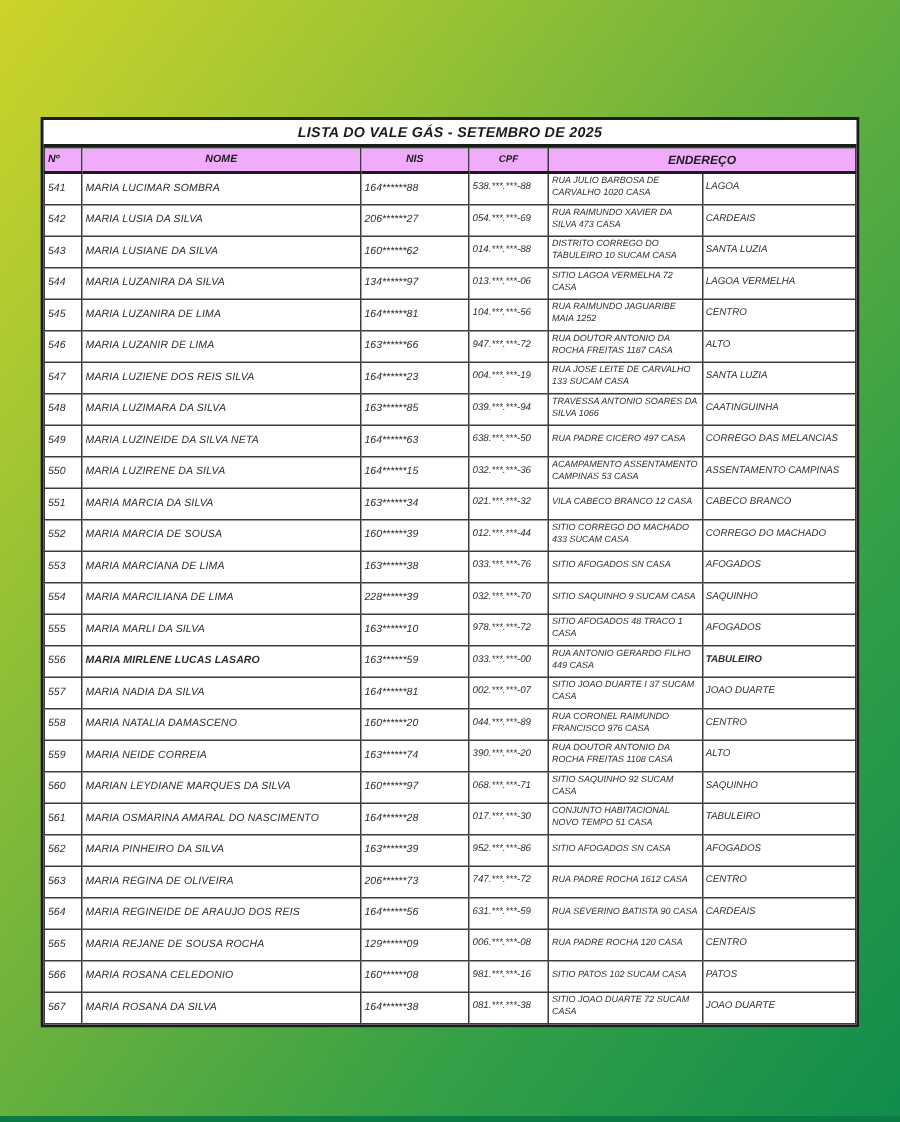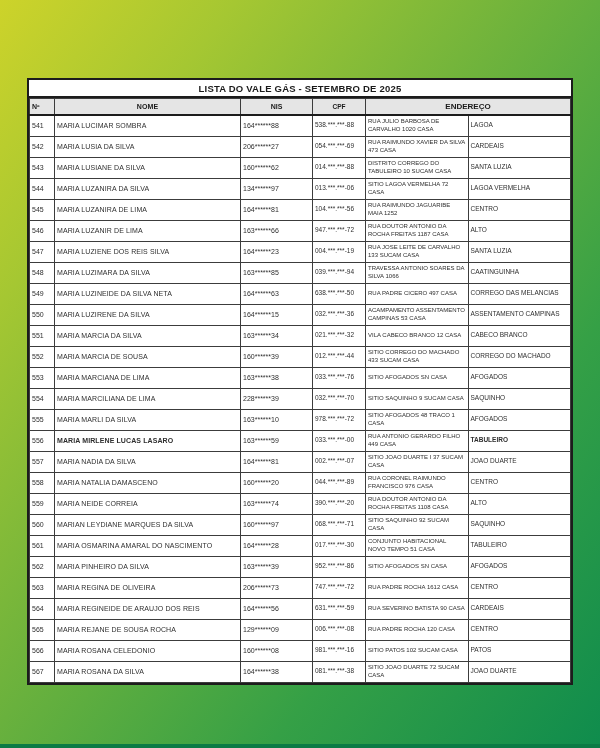--- a/index.html
+++ b/index.html
@@ -10,38 +10,39 @@
   }
   .bottom-strip {
     position: absolute; left: 0; bottom: 0; width: 600px; height: 4px;
     background: #0b7b45;
   }
   .sheet {
     position: absolute; left: 27px; top: 78px; width: 546px;
     background: #ffffff;
     border: 2px solid #1c1c1c;
     box-sizing: border-box;
+    font-style: italic;
   }
   .title-bar {
     text-align: center; font-weight: bold; font-size: 9.5px; color: #1a1a1a;
     padding: 2.5px 0 2px 0;
     border-bottom: 2px solid #1c1c1c;
     letter-spacing: 0.2px;
   }
   table { border-collapse: collapse; width: 100%; table-layout: fixed; }
   th, td {
     border: 1px solid #3c3c3c;
     color: #2e2e2e;
     padding: 1px 2px;
     overflow: hidden;
     vertical-align: middle;
     word-wrap: break-word;
   }
   thead th {
-    background: #e5e5e5;
+    background: #f0abfc;
     font-size: 8px; font-weight: bold; color: #1a1a1a;
     text-align: center;
     height: 13px;
     border-bottom: 2px solid #1c1c1c;
   }
   tbody td { font-size: 6.5px; line-height: 1.3; height: 18px; }
   .col-num   { width: 20px;  text-align: left; font-size: 7px; }
   .col-nome  { width: 181px; font-size: 7px; letter-spacing: 0.1px; }
   .col-nis   { width: 67px;  font-size: 7px; }
   .col-cpf   { width: 48px;  font-size: 6.5px; }

